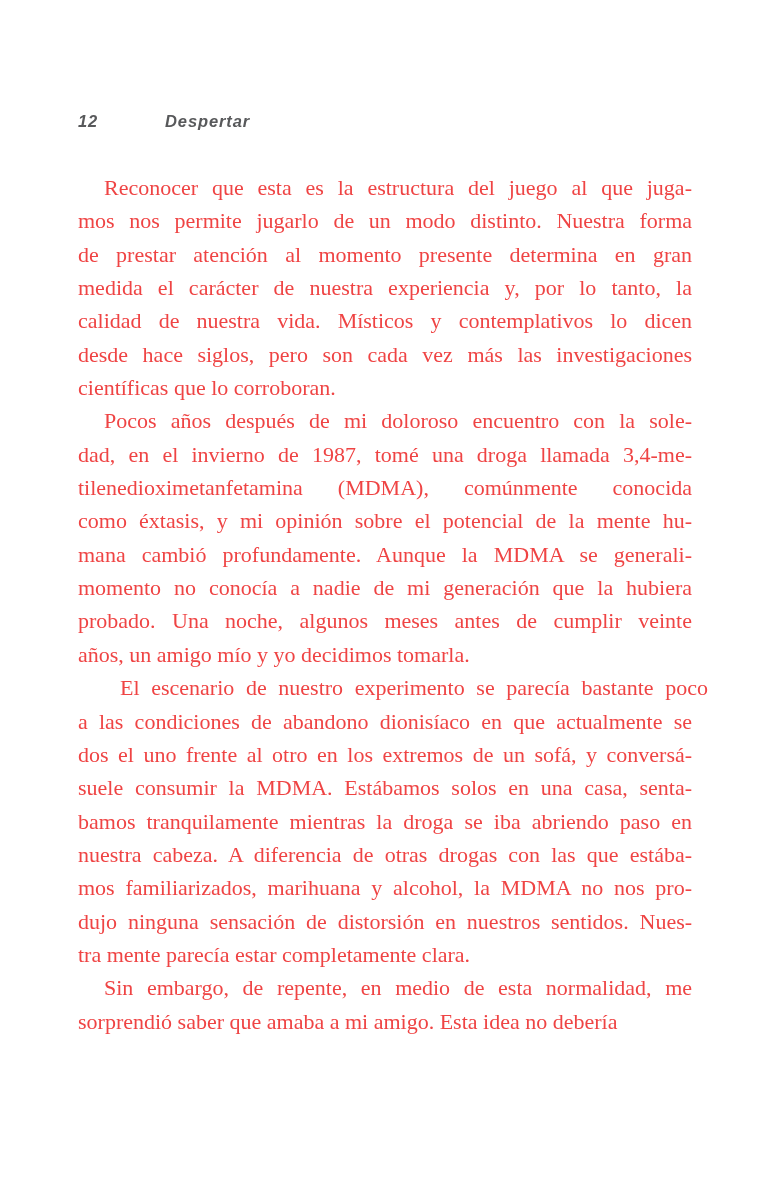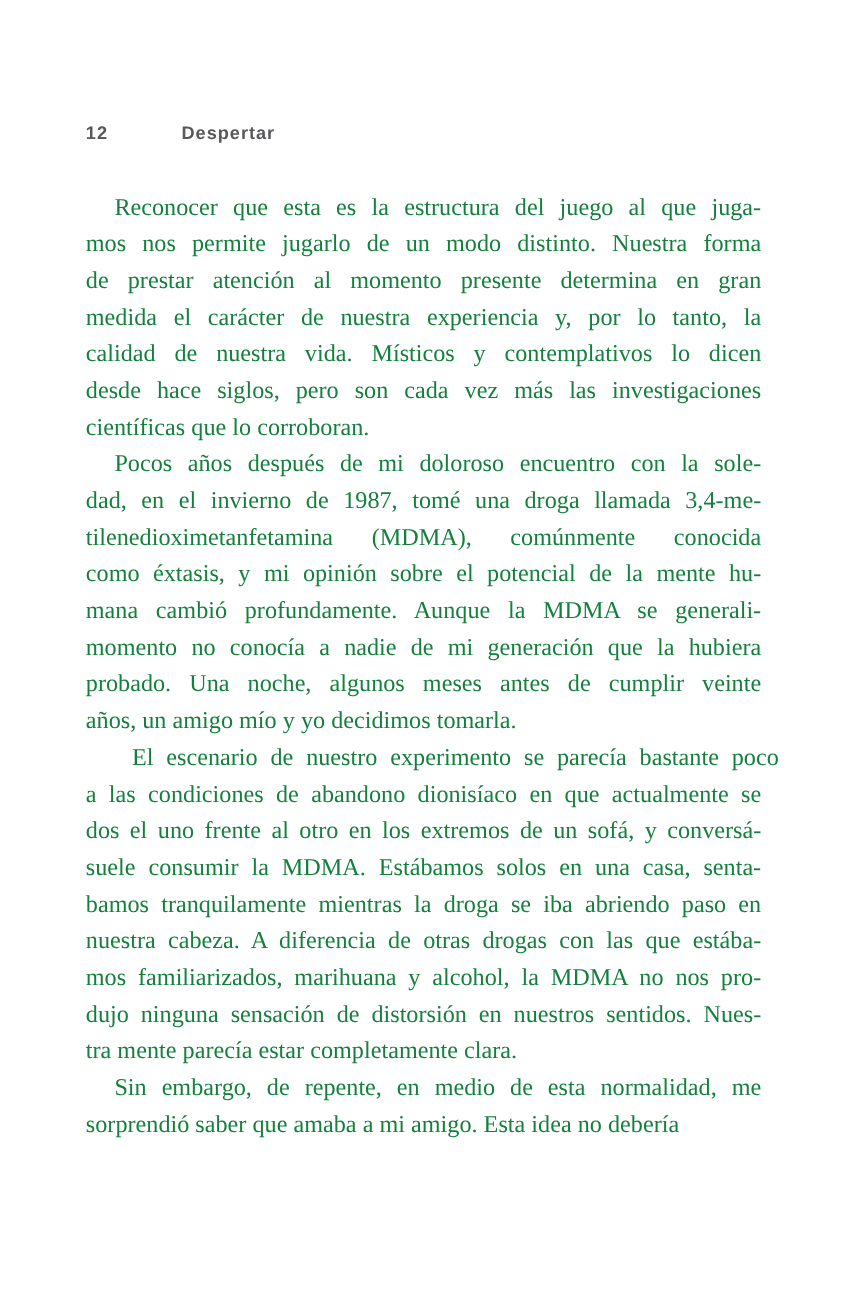--- a/index.html
+++ b/index.html
@@ -18,40 +18,41 @@
     position: absolute;
     top: 112px;
     left: 78px;
     right: 76px;
     height: 22px;
     font-family: "Liberation Sans", sans-serif;
     font-weight: 700;
     font-size: 16.5px;
     letter-spacing: 0.9px;
     color: #58595b;
+    font-style: italic;
   }
   .page-number {
     position: absolute;
     left: 0;
     top: 0;
   }
   .running-title {
     position: absolute;
     left: 87px;
     top: 0;
   }
   .text-block {
     position: absolute;
     left: 78px;
     top: 171px;
     width: 614px;
     font-family: "Liberation Serif", serif;
     font-size: 22px;
     line-height: 33.35px;
-    color: #15803d;
+    color: #ef4444;
   }
   .paragraph { margin: 0; }
   .text-line {
     white-space: nowrap;
     height: 33.35px;
     overflow: visible;
   }
   .text-line.first {
     padding-left: 26px;
   }

